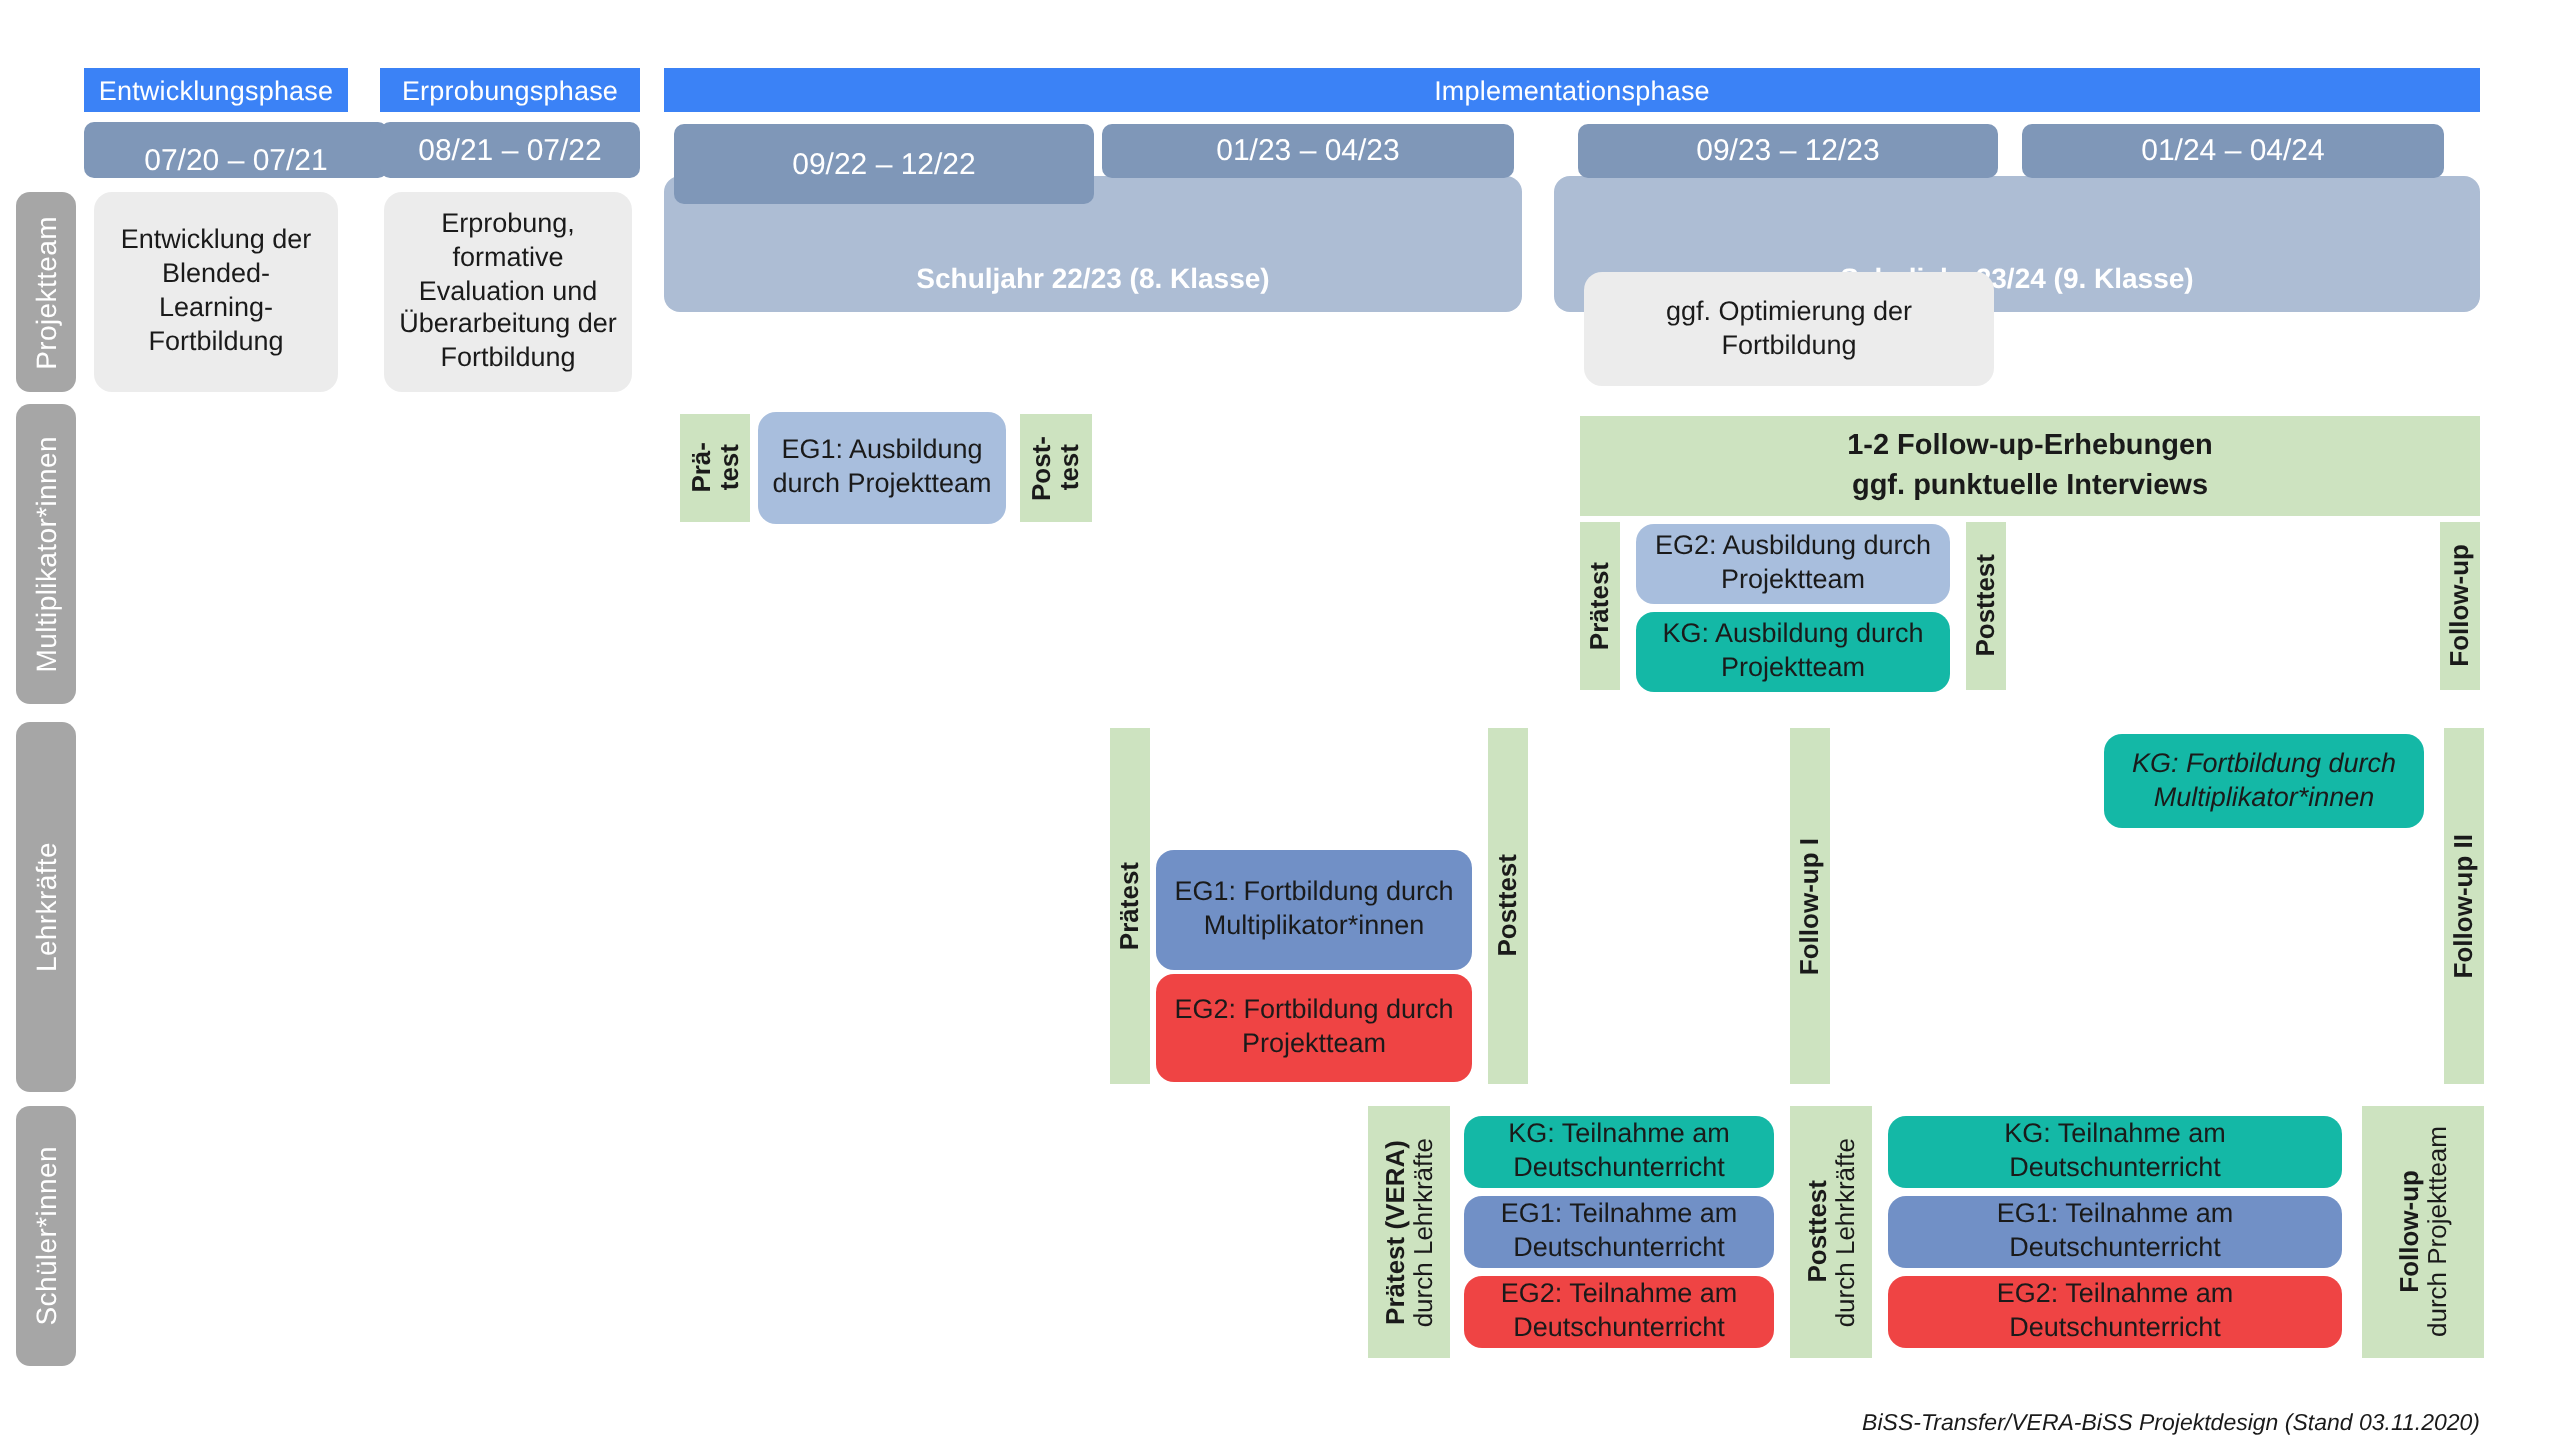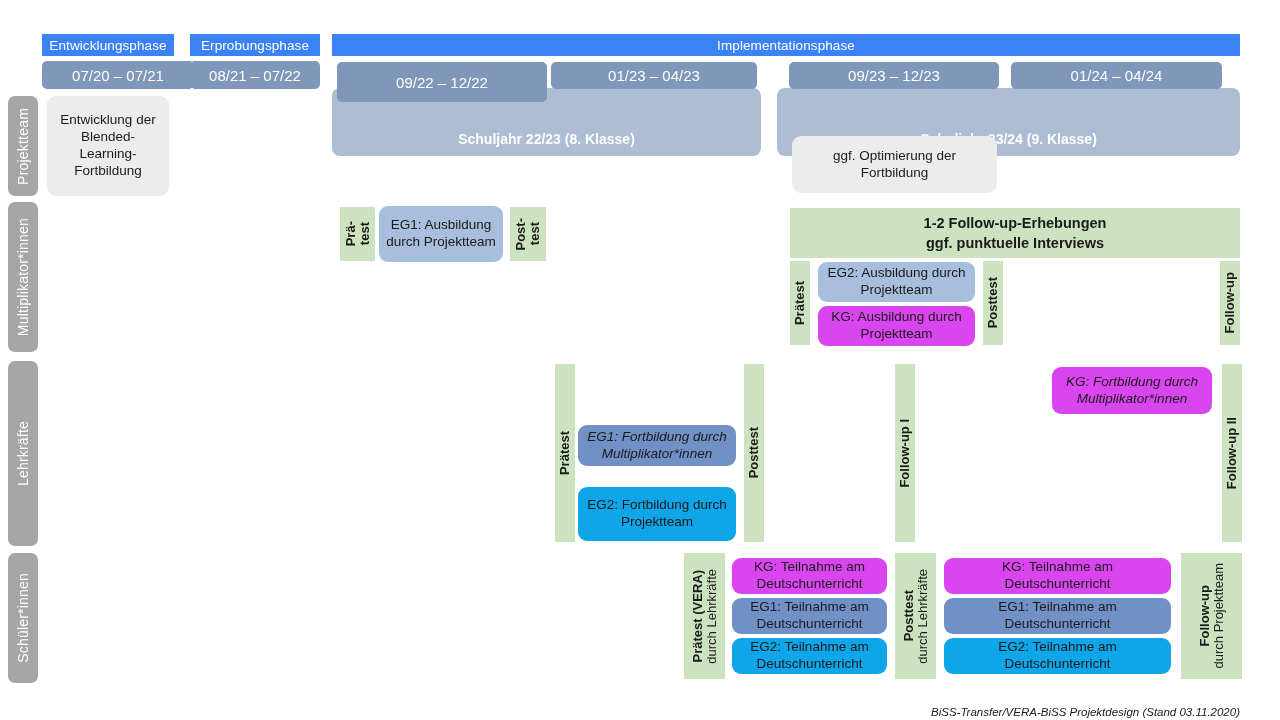--- a/index.html
+++ b/index.html
@@ -34,24 +34,24 @@
   .sidebar-tab span{
     writing-mode:vertical-rl;transform:rotate(180deg);
     font-size:14px;white-space:nowrap;letter-spacing:.2px;
   }
 
   .card{
     border-radius:9px;display:flex;align-items:center;justify-content:center;
     text-align:center;font-size:13.5px;line-height:1.25;padding:3px 6px;
   }
   .card-grey{background:#ececec;}
-  .card-grey-d{background:#d946ef;}
+  .card-grey-d{background:#14b8a6;}
   .card-blue-mid{background:#a8bedd;}
   .card-blue-dark{background:#7190c6;}
-  .card-blue-light{background:#0ea5e9;}
+  .card-blue-light{background:#ef4444;}
 
   .green{
     background:#cde3c0;
     display:flex;align-items:center;justify-content:center;
   }
   .vtext{
     writing-mode:vertical-rl;transform:rotate(180deg);
     white-space:nowrap;font-size:13px;font-weight:bold;text-align:center;
     line-height:1.05;
   }
@@ -86,21 +86,21 @@
     <span>Implementationsphase</span>
   </div>
 
   <div class="abs schoolyear" style="left:332px;top:60px;width:429px;height:68px;">
     <span>Schuljahr 22/23 (8. Klasse)</span>
   </div>
   <div class="abs schoolyear" style="left:777px;top:60px;width:463px;height:68px;">
     <span>Schuljahr 23/24 (9. Klasse)</span>
   </div>
 
-  <div class="abs period-bar" style="left:42px;top:61px;width:152px;height:28px;">
+  <div class="abs period-bar" style="left:42px;top:61px;width:152px;height:28px;align-items:flex-end;">
     <span>07/20 – 07/21</span>
   </div>
   <div class="abs period-bar" style="left:190px;top:61px;width:130px;height:28px;">
     <span>08/21 – 07/22</span>
   </div>
   <div class="abs period-bar" style="left:337px;top:62px;width:210px;height:40px;">
     <span>09/22 – 12/22</span>
   </div>
   <div class="abs period-bar" style="left:551px;top:62px;width:206px;height:27px;">
     <span>01/23 – 04/23</span>
@@ -120,20 +120,23 @@
   </div>
   <div class="abs sidebar-tab" style="left:8px;top:361px;width:30px;height:185px;">
     <span>Lehrkräfte</span>
   </div>
   <div class="abs sidebar-tab" style="left:8px;top:553px;width:30px;height:130px;">
     <span>Schüler*innen</span>
   </div>
 
   <div class="abs card card-grey" style="left:47px;top:96px;width:122px;height:100px;">
     <span>Entwicklung der Blended-Learning-Fortbildung</span>
+  </div>
+  <div class="abs card card-grey" style="left:192px;top:96px;width:124px;height:100px;">
+    <span>Erprobung, formative Evaluation und Überarbeitung der Fortbildung</span>
   </div>
   <div class="abs card card-grey" style="left:792px;top:136px;width:205px;height:57px;">
     <span>ggf. Optimierung der Fortbildung</span>
   </div>
 
   <div class="abs green" style="left:340px;top:207px;width:35px;height:54px;">
     <div class="two-line-v">
       <span class="vtext">Prä-</span>
       <span class="vtext">test</span>
     </div>
@@ -165,21 +168,21 @@
   <div class="abs green" style="left:983px;top:261px;width:20px;height:84px;">
     <span class="vtext">Posttest</span>
   </div>
   <div class="abs green" style="left:1220px;top:261px;width:20px;height:84px;">
     <span class="vtext">Follow-up</span>
   </div>
 
   <div class="abs green" style="left:555px;top:364px;width:20px;height:178px;">
     <span class="vtext">Prätest</span>
   </div>
-  <div class="abs card card-blue-dark" style="left:578px;top:425px;width:158px;height:41px;font-style:italic;">
+  <div class="abs card card-blue-dark" style="left:578px;top:425px;width:158px;height:60px;">
     <span>EG1: Fortbildung durch Multiplikator*innen</span>
   </div>
   <div class="abs card card-blue-light" style="left:578px;top:487px;width:158px;height:54px;">
     <span>EG2: Fortbildung durch Projektteam</span>
   </div>
   <div class="abs green" style="left:744px;top:364px;width:20px;height:178px;">
     <span class="vtext">Posttest</span>
   </div>
   <div class="abs green" style="left:895px;top:364px;width:20px;height:178px;">
     <span class="vtext">Follow-up I</span>

